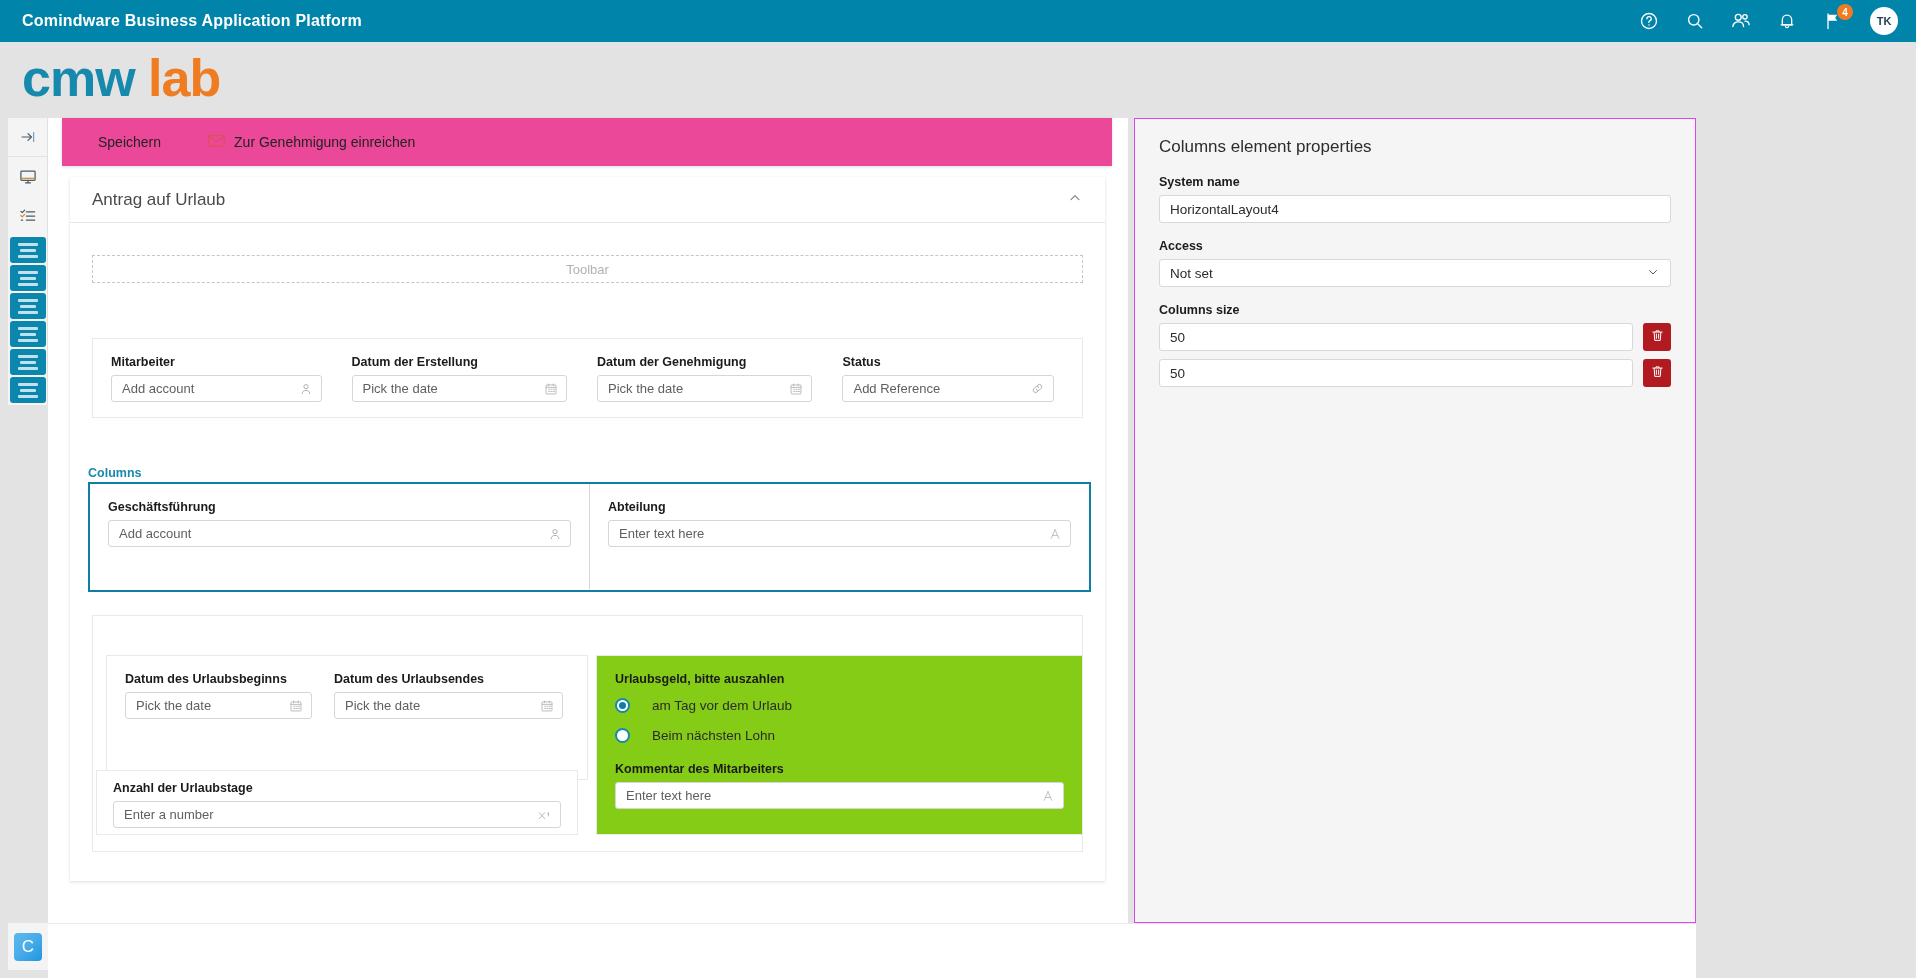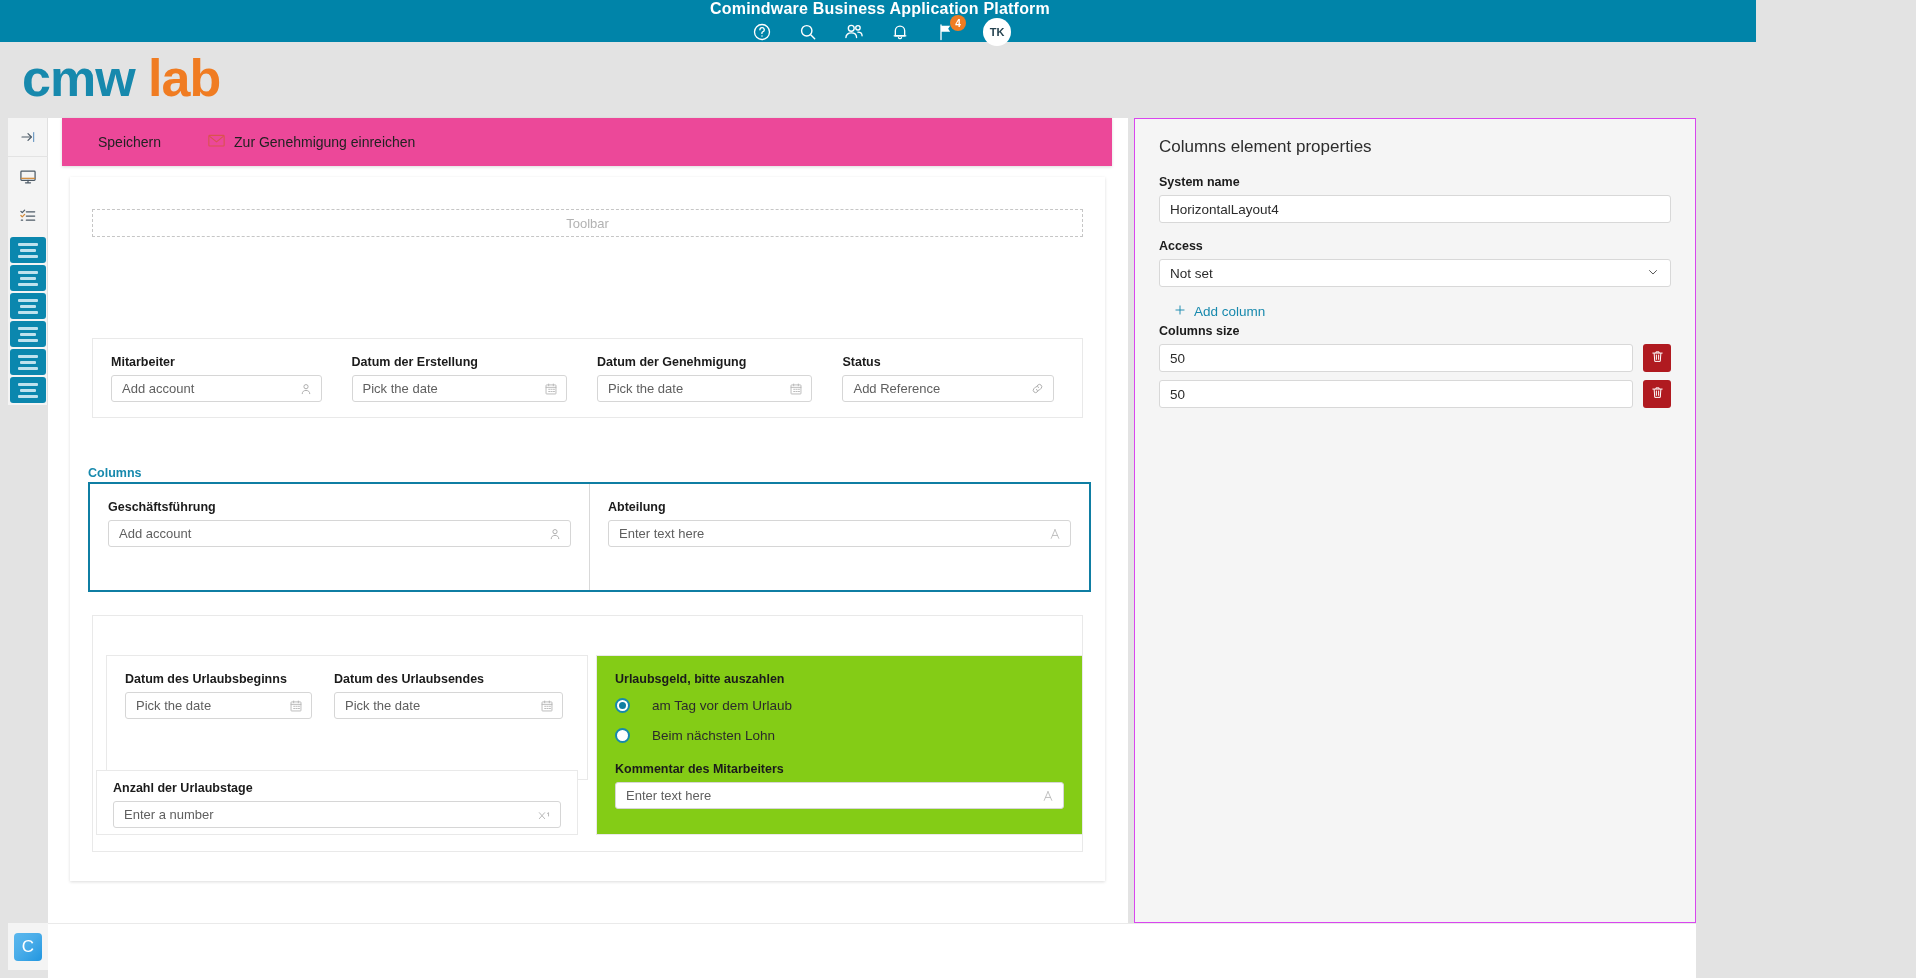--- a/index.html
+++ b/index.html
@@ -6,25 +6,24 @@
   html, body {
     margin: 0; padding: 0;
     width: 1916px; height: 978px;
     background: #e3e3e3;
     font-family: "Liberation Sans", sans-serif;
     overflow: hidden;
   }
 
   
   .topbar {
-    position: absolute; left: 0; top: 0; width: 1756px; height: 42px;
+    position: absolute; left: 0; top: 0; width: 1916px; height: 42px;
     background: #0084a9;
     display: flex; align-items: center; justify-content: space-between;
     padding: 0 18px 0 22px;
-    flex-direction: column;
   }
   .topbar-title {
     color: #ffffff; font-size: 16px; font-weight: bold; letter-spacing: .2px;
     white-space: nowrap;
   }
   .topbar-icons { display: flex; align-items: center; gap: 20px; }
   .topbar-icons .ic { width: 26px; height: 26px; display: flex; align-items: center; justify-content: center; color: #fff; position: relative; cursor: pointer; }
   .topbar-icons svg { display: block; }
   .badge {
     position: absolute; top: -4px; right: -7px;
@@ -368,20 +367,28 @@
       <svg width="17" height="13" viewBox="0 0 20 15" fill="none" stroke="#d9534f" stroke-width="1.3">
         <rect x="1" y="1.5" width="18" height="12.5" rx="1"></rect>
         <path d="M1.6 2.4L10 9.2 18.4 2.4" stroke-linejoin="round"></path>
       </svg>
     </span>
     <span>Zur Genehmigung einreichen</span>
   </div>
 </div>
 
 <div class="form-card">
+  <div class="form-header">
+    <div class="form-header-title">Antrag auf Urlaub</div>
+    <div class="chev">
+      <svg width="16" height="16" viewBox="0 0 24 24" fill="none" stroke="#7d7d7d" stroke-width="1.6">
+        <path d="M6 14.5l6-6 6 6" stroke-linecap="round" stroke-linejoin="round"></path>
+      </svg>
+    </div>
+  </div>
   <div class="toolbar-ph">Toolbar</div>
 </div>
 
 <div class="sect1">
   <div class="cell field" style="width:245px">
     <div class="field-label">Mitarbeiter</div>
     <div class="input">
       <span class="ph">Add account</span>
       <span class="suffix">
         <svg width="14" height="14" viewBox="0 0 24 24" fill="none" stroke="#a9a9a9" stroke-width="1.6">
@@ -534,28 +541,20 @@
   <div class="props-label">Access</div>
   <div class="props-select">
     <span>Not set</span>
     <span>
       <svg width="14" height="14" viewBox="0 0 24 24" fill="none" stroke="#4a4a4a" stroke-width="1.6">
         <path d="M6 9.5l6 6 6-6" stroke-linecap="round" stroke-linejoin="round"></path>
       </svg>
     </span>
   </div>
 
-  <div class="add-column">
-    <span>
-      <svg width="14" height="14" viewBox="0 0 24 24" fill="none" stroke="#1789ad" stroke-width="1.6">
-        <path d="M12 5v14M5 12h14" stroke-linecap="round"></path>
-      </svg>
-    </span>
-    <span>Add column</span>
-  </div>
 
   <div class="props-label">Columns size</div>
 
   <div class="size-row">
     <div class="size-input">50</div>
     <div class="trash-btn">
       <span>
         <svg width="15" height="15" viewBox="0 0 24 24" fill="none" stroke="#ffffff" stroke-width="1.6">
           <path d="M4.5 6.5h15" stroke-linecap="round"></path>
           <path d="M9.5 6.5V4.6h5v1.9" stroke-linejoin="round"></path>

